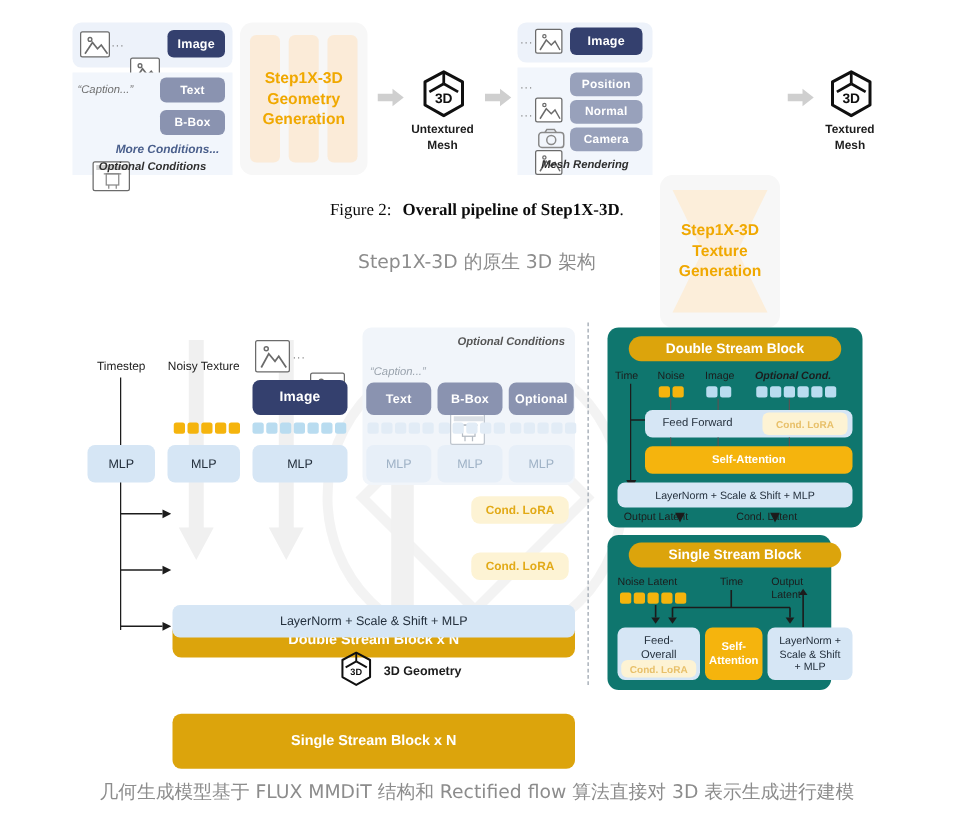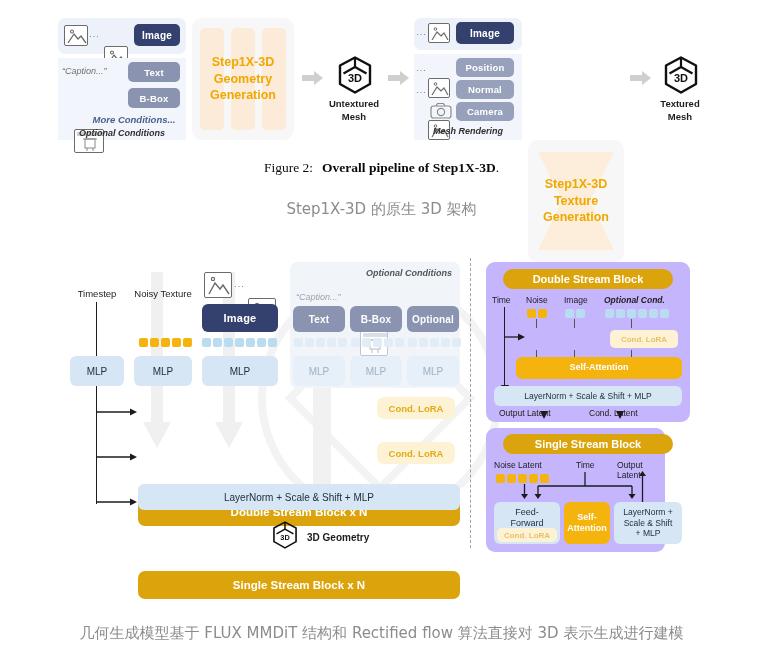--- a/index.html
+++ b/index.html
@@ -120,21 +120,21 @@
     color:#e2aa18; font-weight:bold; font-size:9.5px;
     display:flex; align-items:center; justify-content:center;
   }
   .lnbar {
     background:#d6e6f5; border-radius:6px;
     display:flex; align-items:center; justify-content:center;
     font-size:10px; color:#24303d;
   }
 
   .panel {
-    background:#c4b5fd; border-radius:9px;
+    background:#0f766e; border-radius:9px;
   }
   .panel-head {
     background:#dca40c; border-radius:12px;
     color:#fff; font-weight:bold; font-size:11px;
     display:flex; align-items:center; justify-content:center;
   }
   .sm-blue {
     background:#d6e6f5; border-radius:6px;
     font-size:8.5px; color:#24303d;
     display:flex; align-items:center; justify-content:center; text-align:center;
@@ -466,21 +466,21 @@
           <line x1="0" y1="5" x2="34" y2="5" stroke="#1c1c1c" stroke-width="1.3"></line>
           <path d="M34 1.5 L41 5 L34 8.5 Z" fill="#1c1c1c"></path>
         </svg>
     </div>
 
     <div class="abs bigbar" style="left:138px;top:146px;width:322px;height:28px;">
       <span>Double Stream Block  x  N</span>
     </div>
     <div class="abs lora" style="left:377px;top:149px;width:78px;height:22px;">Cond. LoRA</div>
 
-    <div class="abs bigbar" style="left:138px;top:191px;width:322px;height:28px;">
+    <div class="abs bigbar" style="left:138px;top:191px;width:322px;height:44px;">
       <span>Single Stream Block  x  N</span>
     </div>
     <div class="abs lora" style="left:377px;top:194px;width:78px;height:22px;">Cond. LoRA</div>
 
     <div class="abs lnbar" style="left:138px;top:236px;width:322px;height:26px;">LayerNorm + Scale &amp; Shift + MLP</div>
 
     <div class="abs" style="left:272px;top:274px;width:160px;height:30px;display:flex;align-items:center;">
       <span style="display:inline-block;">
         <svg width="26" height="28" viewBox="0 0 34 38">
           <path d="M17 1.5 L32 9.5 L32 28 L17 36.5 L2 28 L2 9.5 Z" fill="none" stroke="#101010" stroke-width="2.2" stroke-linejoin="round"></path>
@@ -530,20 +530,23 @@
             <line x1="0" y1="5" x2="14" y2="5" stroke="#1c1c1c" stroke-width="1.3"></line>
             <path d="M14 1.5 L21 5 L14 8.5 Z" fill="#1c1c1c"></path>
           </svg>
       </div>
       <div class="abs" style="left:13px;top:118px;">
         <svg width="12" height="10" viewBox="0 0 12 10">
             <path d="M2 1 L10 1 L6 9 Z" fill="#1c1c1c"></path>
           </svg>
       </div>
 
+      <div class="abs sm-blue" style="left:30px;top:66px;width:166px;height:22px;justify-content:flex-start;padding-left:14px;">
+        <span style="font-size:9px;">Feed Forward</span>
+      </div>
       <div class="abs sm-lora" style="left:124px;top:68px;width:68px;height:18px;">Cond. LoRA</div>
 
       <div class="abs" style="left:50px;top:88px;width:1.2px;height:7px;background:#555;"></div>
       <div class="abs" style="left:88px;top:88px;width:1.2px;height:7px;background:#555;"></div>
       <div class="abs" style="left:145px;top:88px;width:1.2px;height:7px;background:#555;"></div>
 
       <div class="abs sm-yellow" style="left:30px;top:95px;width:166px;height:22px;">Self-Attention</div>
 
       <div class="abs sm-blue" style="left:8px;top:124px;width:188px;height:20px;font-size:8.5px;">LayerNorm + Scale &amp; Shift + MLP</div>
 
@@ -594,21 +597,21 @@
       </div>
       <div class="abs" style="left:152px;top:42px;">
         <svg width="9" height="32" viewBox="0 0 9 32">
             <line x1="4.5" y1="32" x2="4.5" y2="6" stroke="#1c1c1c" stroke-width="1.3"></line>
             <path d="M1 6 L8 6 L4.5 1 Z" fill="#1c1c1c"></path>
           </svg>
       </div>
 
       <div class="abs sm-blue" style="left:8px;top:74px;width:66px;height:42px;flex-direction:column;justify-content:flex-start;padding-top:5px;">
         <div style="font-size:9px;">Feed-</div>
-        <div style="font-size:9px;">Forward</div>
+        <div style="font-size:9px;">Overall</div>
       </div>
       <div class="abs sm-lora" style="left:11px;top:100px;width:60px;height:14px;">Cond. LoRA</div>
 
       <div class="abs sm-yellow" style="left:78px;top:74px;width:46px;height:42px;flex-direction:column;">
         <div>Self-</div>
         <div>Attention</div>
       </div>
 
       <div class="abs sm-blue" style="left:128px;top:74px;width:68px;height:42px;flex-direction:column;">
         <div>LayerNorm +</div>

